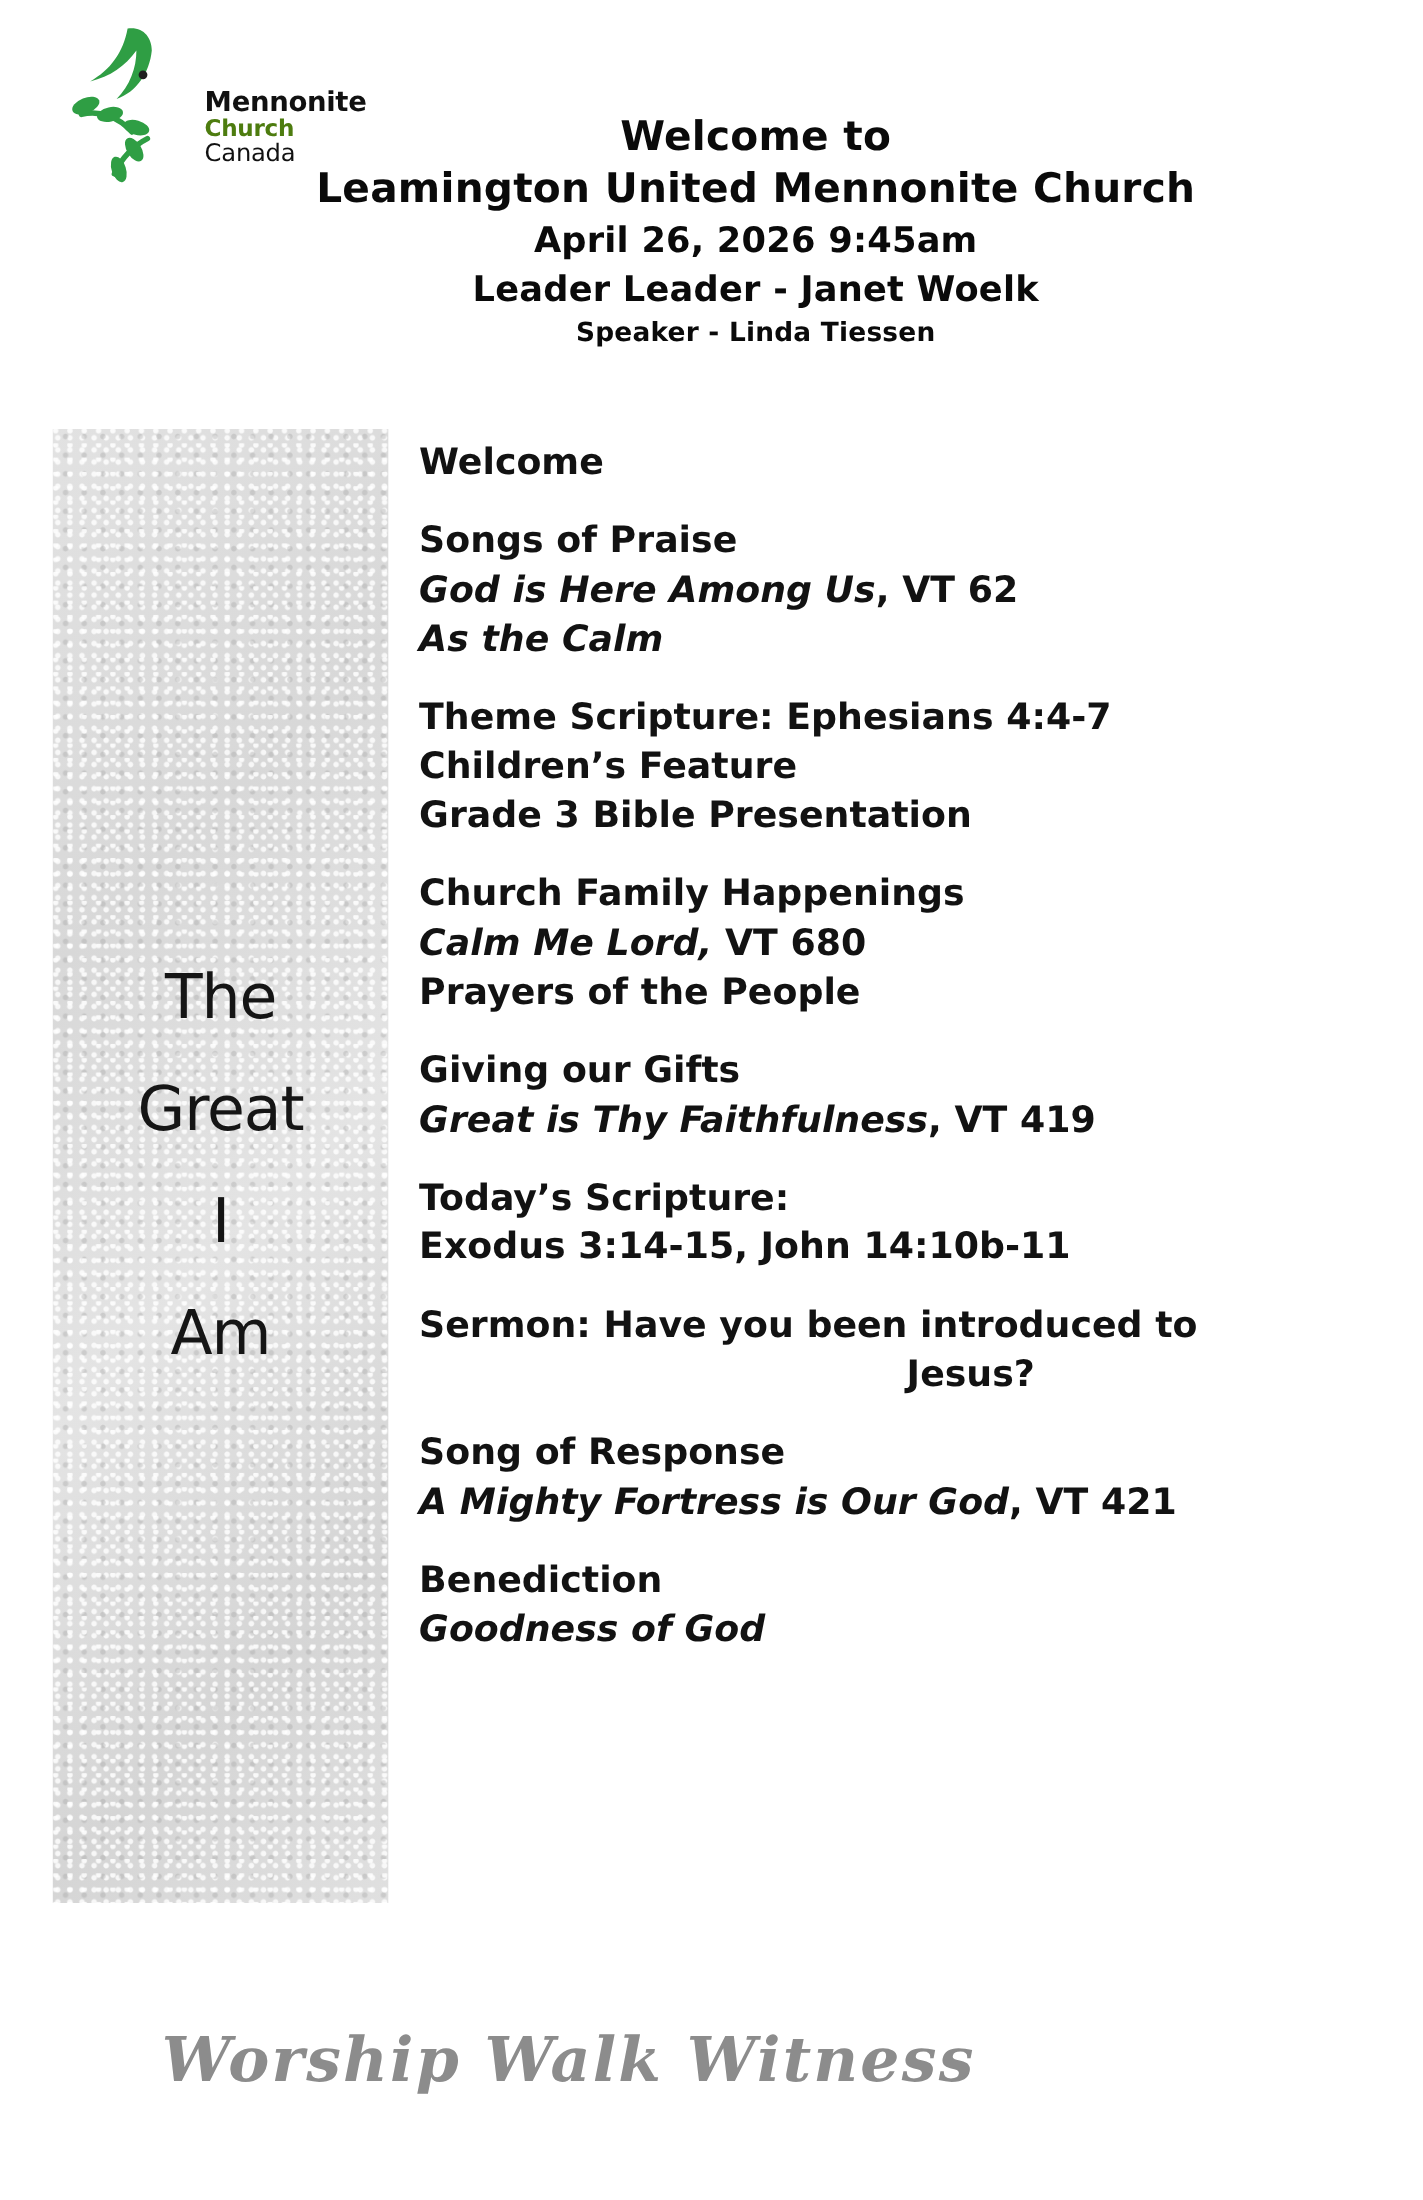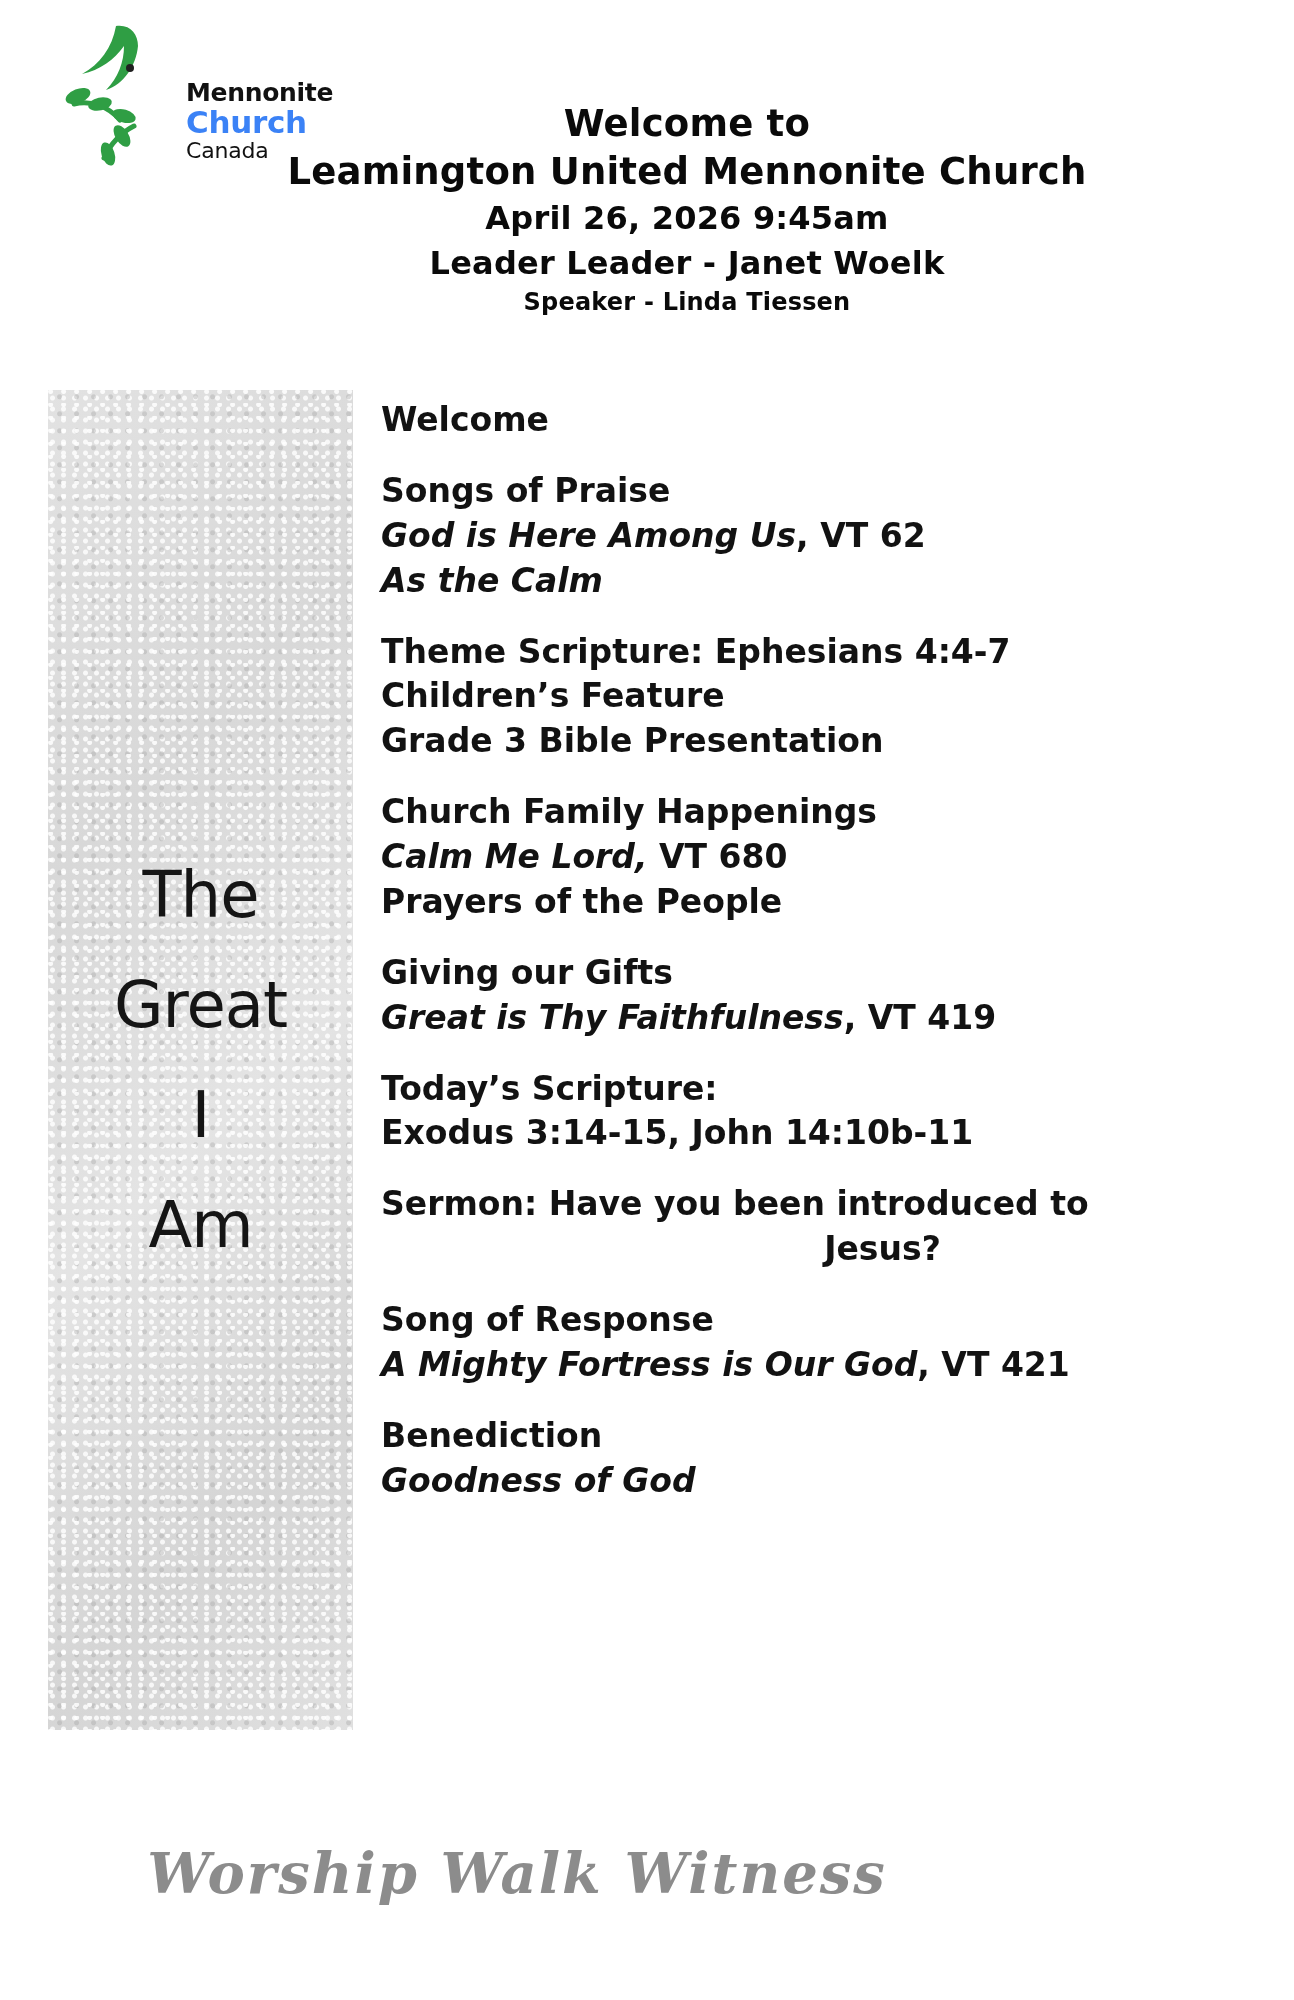--- a/index.html
+++ b/index.html
@@ -37,23 +37,23 @@
     line-height: 1.05;
     font-family: "DejaVu Sans", sans-serif;
   }
   .logo-line1 {
     font-size: 25px;
     font-weight: 700;
     color: #111;
     letter-spacing: -0.3px;
   }
   .logo-line2 {
-    font-size: 31px;
-    font-weight: 700;
-    color: #3b82f6;
+    font-size: 21px;
+    font-weight: 700;
+    color: #4d7c0f;
     letter-spacing: -0.3px;
   }
   .logo-line3 {
     font-size: 22px;
     font-weight: 400;
     color: #111;
     letter-spacing: -0.2px;
   }
 
   .title-block {
@@ -89,21 +89,21 @@
       linear-gradient(135deg, #e2e2e2 0%, #d8d8d8 30%, #e4e4e4 55%, #d5d5d5 80%, #e0e0e0 100%);
     background-size: 13px 13px, 17px 17px, 11px 11px, 100% 100%;
     display: flex;
     flex-direction: column;
     align-items: center;
     justify-content: center;
     gap: 46px;
   }
   .banner-word {
     font-family: "DejaVu Sans", sans-serif;
-    font-size: 64px;
+    font-size: 56px;
     font-weight: 400;
     color: #151515;
     line-height: 1;
     text-align: center;
     letter-spacing: -1px;
   }
 
   .order {
     padding-left: 28px;
     padding-top: 8px;

